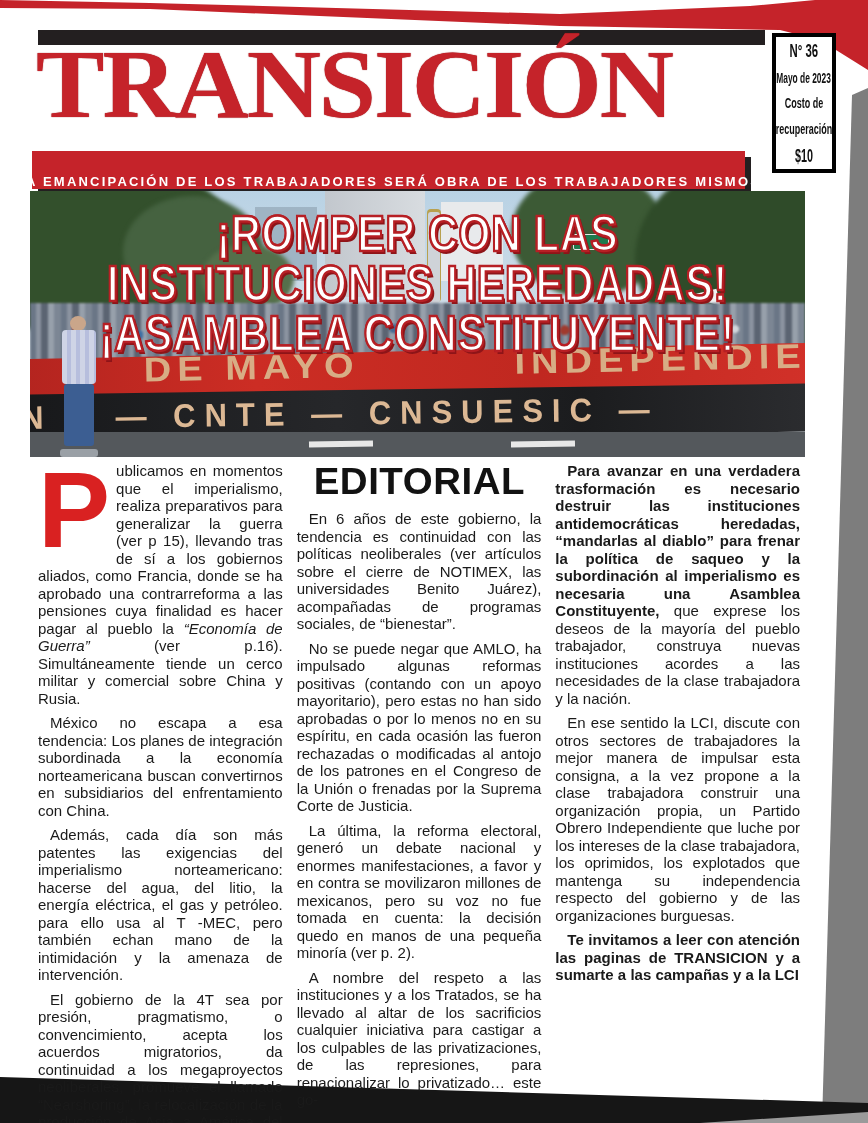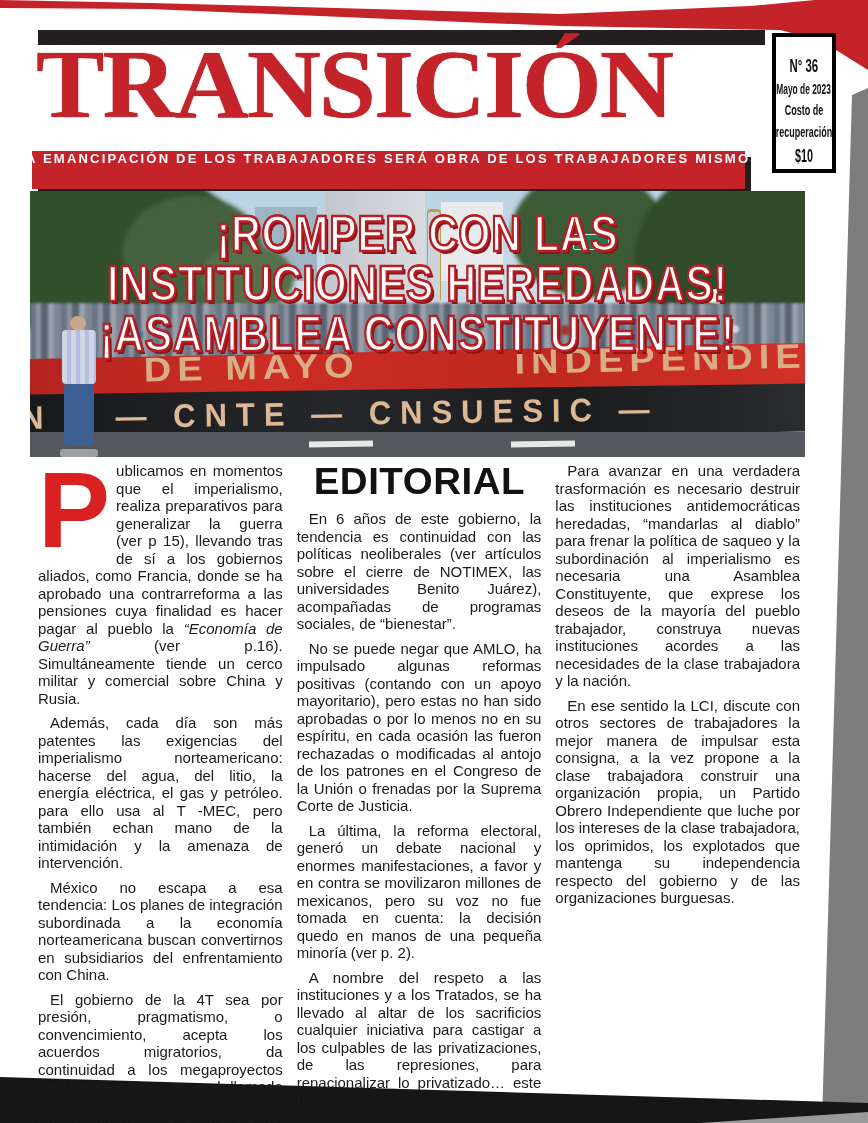--- a/index.html
+++ b/index.html
@@ -19,25 +19,25 @@
     clip-path:polygon(700px 1123px,868px 1112px,868px 1123px);}
 
   
   .topbar{position:absolute;left:38px;top:30px;width:727px;height:15px;background:#231f20;}
   .title{position:absolute;left:36px;top:34px;width:736px;height:118px;
          font-family:"Liberation Serif",serif;font-weight:bold;font-size:97px;line-height:1.05;
          color:#c5232a;letter-spacing:-2px;white-space:nowrap;
          transform:scaleX(1.06);transform-origin:left top;
          text-shadow:0 0 1px #8e1418;}
   .slogan-bar{position:absolute;left:32px;top:151px;width:713px;height:38px;background:#c5232a;
-         box-shadow:6px 6px 0 #231f20;display:flex;align-items:flex-start;justify-content:center;}
+         box-shadow:6px 6px 0 #231f20;display:flex;align-items:flex-end;justify-content:center;}
   .slogan-bar span{color:#ffffff;font-weight:bold;font-size:13px;letter-spacing:2.2px;white-space:nowrap;}
   .issue-box{position:absolute;left:772px;top:33px;width:64px;height:140px;background:#ffffff;
          border:4px solid #000;box-sizing:border-box;display:flex;flex-direction:column;
-         align-items:center;justify-content:flex-end;text-align:center;color:#111;}
+         align-items:center;justify-content:space-between;text-align:center;color:#111;}
   .issue-box .ln{font-weight:bold;white-space:nowrap;transform:scaleX(0.6);line-height:1.45;}
   .ib-number{font-size:19px;}
   .ib-date{font-size:14px;}
   .ib-cost{font-size:15px;}
   .ib-price{font-size:18px;}
 
   
   .photo{position:absolute;left:30px;top:191px;width:775px;height:266px;overflow:hidden;
          background:linear-gradient(#b9d2e4 0%,#cfdde8 45%,#dfe7ec 60%);}
   .bldg{position:absolute;background:#c9cdd2;}
@@ -98,21 +98,21 @@
   
   .body-cols{position:absolute;left:38px;top:462px;width:762px;display:flex;gap:14px;
        color:#1a1a1a;font-size:15px;line-height:17.5px;text-align:justify;}
   .col{flex:1;min-width:0;}
   .col p{margin:0 0 7px 0;text-indent:12px;}
   .col p.no-indent{text-indent:0;}
   .dropcap{float:left;color:#d92121;font-weight:bold;font-size:108px;line-height:88px;
        padding:4px 6px 0 0;font-family:"Liberation Sans",sans-serif;}
   .ed-heading{font-weight:bold;font-size:37px;line-height:40px;letter-spacing:0.5px;color:#121212;
        text-align:center;margin:0 0 8px 0;transform:scaleX(1.04);transform-origin:center;white-space:nowrap;}
-  .bold{font-weight:normal;}
+  .bold{font-weight:bold;}
   .italic{font-style:italic;}
 </style>
 </head>
 <body>
 
 <div class="canvas">
 
   <div class="edge edge-red-top"></div>
   <div class="edge edge-gray-right"></div>
   <div class="edge edge-black-bottom"></div>
@@ -167,32 +167,33 @@
       <div>INSTITUCIONES HEREDADAS!</div>
       <div>¡ASAMBLEA CONSTITUYENTE!</div>
     </div>
   </div>
 
   <div class="body-cols">
     <div class="col">
       <p class="no-indent">
         <span class="dropcap">P</span><span>ublicamos en momentos que el imperialismo, realiza preparativos para generalizar la guerra (ver p 15), llevando tras de sí a los gobiernos aliados, como Francia, donde se ha aprobado una contrarreforma a las pensiones cuya finalidad es hacer pagar al pueblo la </span><span class="italic">“Economía de Guerra”</span><span> (ver p.16). Simultáneamente tiende un cerco militar y comercial sobre China y Rusia.</span>
       </p>
+      <p>México no escapa a esa tendencia: Los planes de integración subordinada a la economía norteamericana buscan convertirnos en subsidiarios del enfrentamiento con China.</p>
       <p>Además, cada día son más patentes las exigencias del imperialismo norteamericano: hacerse del agua, del litio, la energía eléctrica, el gas y petróleo. para ello usa al T -MEC, pero también echan mano de la intimidación y la amenaza de intervención.</p>
-      <p>México no escapa a esa tendencia: Los planes de integración subordinada a la economía norteamericana buscan convertirnos en subsidiarios del enfrentamiento con China.</p>
       <p>El gobierno de la 4T sea por presión, pragmatismo, o convencimiento, acepta los acuerdos migratorios, da continuidad a los megaproyectos neoliberales, promueve el llamado “Nearshoring”, la relocalización de la producción de Asia a América del norte (ver p. 8 y 9).</p>
     </div>
     <div class="col">
       <h1 class="ed-heading">EDITORIAL</h1>
       <p>En 6 años de este gobierno, la tendencia es continuidad con las políticas neoliberales (ver artículos sobre el cierre de NOTIMEX, las universidades Benito Juárez), acompañadas de programas sociales, de “bienestar”.</p>
       <p>No se puede negar que AMLO, ha impulsado algunas reformas positivas (contando con un apoyo mayoritario), pero estas no han sido aprobadas o por lo menos no en su espíritu, en cada ocasión las fueron rechazadas o modificadas al antojo de los patrones en el Congreso de la Unión o frenadas por la Suprema Corte de Justicia.</p>
       <p>La última, la reforma electoral, generó un debate nacional y enormes manifestaciones, a favor y en contra se movilizaron millones de mexicanos, pero su voz no fue tomada en cuenta: la decisión quedo en manos de una pequeña minoría (ver p. 2).</p>
       <p>A nombre del respeto a las instituciones y a los Tratados, se ha llevado al altar de los sacrificios cualquier iniciativa para castigar a los culpables de las privatizaciones, de las represiones, para renacionalizar lo privatizado… este go-</p>
     </div>
     <div class="col">
       <p>
         <span class="bold">Para avanzar en una verdadera trasformación es necesario destruir las instituciones antidemocráticas heredadas, “mandarlas al diablo” para frenar la política de saqueo y la subordinación al imperialismo es necesaria una Asamblea Constituyente,</span><span> que exprese los deseos de la mayoría del pueblo trabajador, construya nuevas instituciones acordes a las necesidades de la clase trabajadora y la nación.</span>
       </p>
       <p>En ese sentido la LCI, discute con otros sectores de trabajadores la mejor manera de impulsar esta consigna, a la vez propone a la clase trabajadora construir una organización propia, un Partido Obrero Independiente que luche por los intereses de la clase trabajadora, los oprimidos, los explotados que mantenga su independencia respecto del gobierno y de las organizaciones burguesas.</p>
+      <p class="bold">Te invitamos a leer con atención las paginas de TRANSICION y a sumarte a las campañas y a la LCI</p>
     </div>
   </div>
 
 </div>
 
 </body></html>

